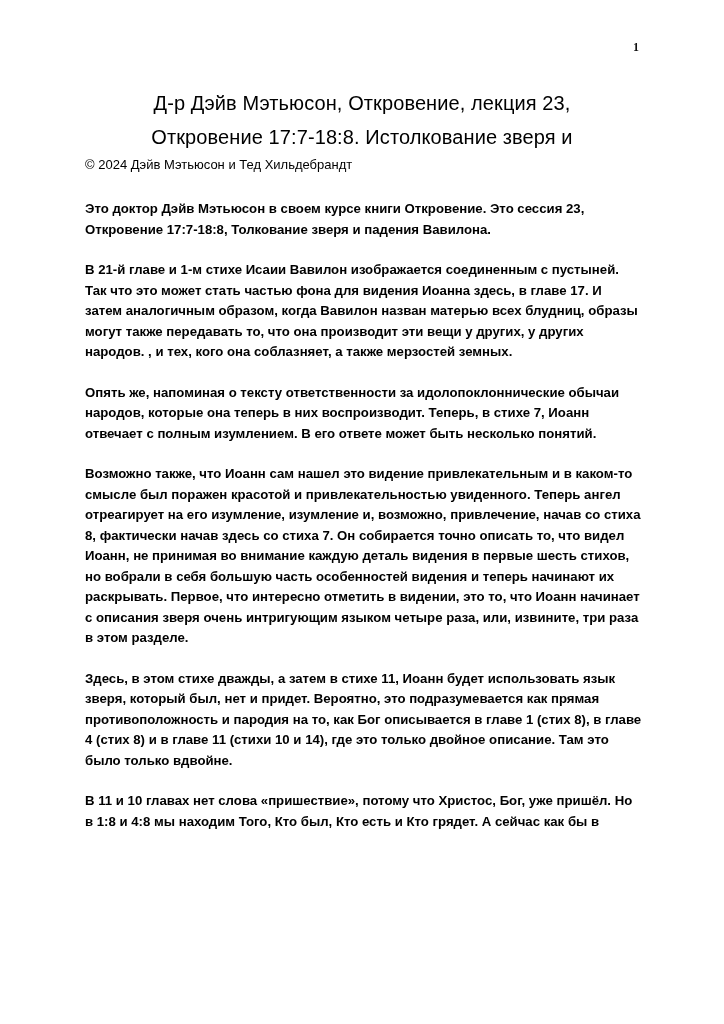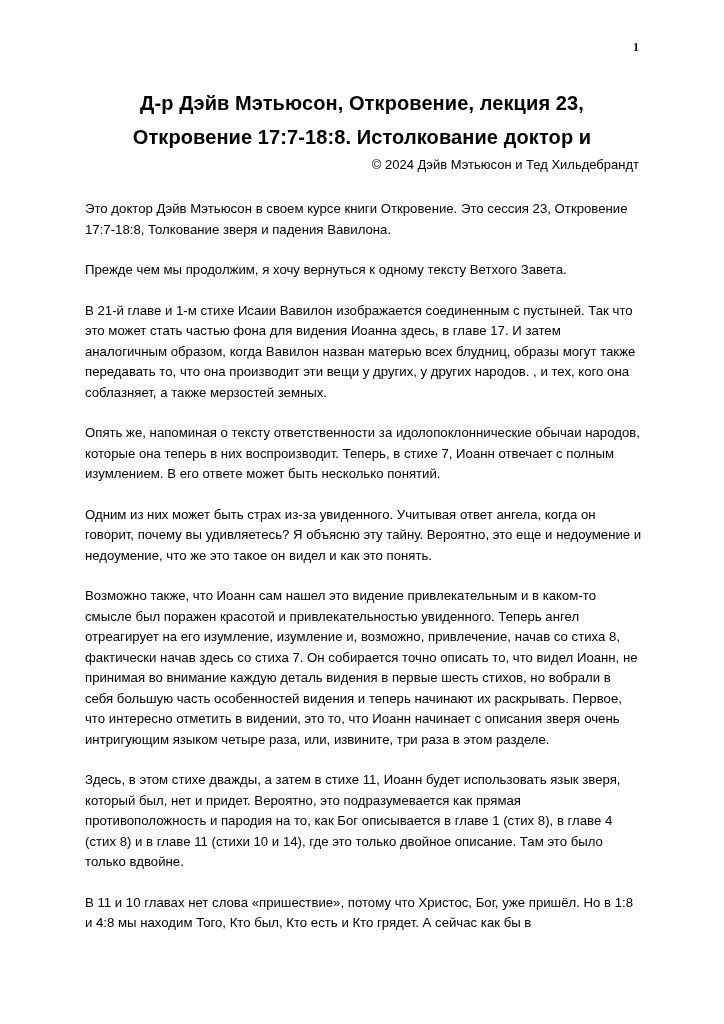--- a/index.html
+++ b/index.html
@@ -25,67 +25,65 @@
     font-weight: 700;
     color: #111111;
   }
   .title-block {
     margin: 86px 85px 0 85px;
     text-align: center;
   }
   .doc-title {
     margin: 0;
     font-size: 20px;
-    font-weight: 700;
+    font-weight: 400;
     line-height: 34px;
     color: #000000;
     letter-spacing: 0.1px;
   }
   .doc-title .title-line {
     display: block;
   }
   .copyright {
     margin-top: 2px;
     font-size: 13px;
     font-weight: 400;
     line-height: 18px;
     color: #000000;
-    text-align: right;
+    text-align: left;
   }
   .body-text {
     margin: 25px 82px 0 85px;
   }
   .body-text p {
     margin: 0 0 20px 0;
     font-size: 13.2px;
-    font-weight: 400;
+    font-weight: 700;
     line-height: 20.5px;
     color: #000000;
     text-align: left;
   }
 </style>
 </head>
 <body>
 
 <div class="page">
 
   <div class="page-number">1</div>
 
   <div class="title-block">
     <h1 class="doc-title">
       <span class="title-line">Д-р Дэйв Мэтьюсон, Откровение, лекция 23,</span>
-      <span class="title-line">Откровение 17:7-18:8. Истолкование доктор и</span>
+      <span class="title-line">Откровение 17:7-18:8. Истолкование зверя и</span>
     </h1>
     <div class="copyright">© 2024 Дэйв Мэтьюсон и Тед Хильдебрандт</div>
   </div>
 
   <div class="body-text">
     <p>Это доктор Дэйв Мэтьюсон в своем курсе книги Откровение. Это сессия 23, Откровение 17:7-18:8, Толкование зверя и падения Вавилона.</p>
-    <p>Прежде чем мы продолжим, я хочу вернуться к одному тексту Ветхого Завета.</p>
     <p>В 21-й главе и 1-м стихе Исаии Вавилон изображается соединенным с пустыней. Так что это может стать частью фона для видения Иоанна здесь, в главе 17. И затем аналогичным образом, когда Вавилон назван матерью всех блудниц, образы могут также передавать то, что она производит эти вещи у других, у других народов. , и тех, кого она соблазняет, а также мерзостей земных.</p>
     <p>Опять же, напоминая о тексту ответственности за идолопоклоннические обычаи народов, которые она теперь в них воспроизводит. Теперь, в стихе 7, Иоанн отвечает с полным изумлением. В его ответе может быть несколько понятий.</p>
-    <p>Одним из них может быть страх из-за увиденного. Учитывая ответ ангела, когда он говорит, почему вы удивляетесь? Я объясню эту тайну. Вероятно, это еще и недоумение и недоумение, что же это такое он видел и как это понять.</p>
     <p>Возможно также, что Иоанн сам нашел это видение привлекательным и в каком-то смысле был поражен красотой и привлекательностью увиденного. Теперь ангел отреагирует на его изумление, изумление и, возможно, привлечение, начав со стиха 8, фактически начав здесь со стиха 7. Он собирается точно описать то, что видел Иоанн, не принимая во внимание каждую деталь видения в первые шесть стихов, но вобрали в себя большую часть особенностей видения и теперь начинают их раскрывать. Первое, что интересно отметить в видении, это то, что Иоанн начинает с описания зверя очень интригующим языком четыре раза, или, извините, три раза в этом разделе.</p>
     <p>Здесь, в этом стихе дважды, а затем в стихе 11, Иоанн будет использовать язык зверя, который был, нет и придет. Вероятно, это подразумевается как прямая противоположность и пародия на то, как Бог описывается в главе 1 (стих 8), в главе 4 (стих 8) и в главе 11 (стихи 10 и 14), где это только двойное описание. Там это было только вдвойне.</p>
     <p>В 11 и 10 главах нет слова «пришествие», потому что Христос, Бог, уже пришёл. Но в 1:8 и 4:8 мы находим Того, Кто был, Кто есть и Кто грядет. А сейчас как бы в</p>
   </div>
 
 </div>
 
 </body></html>

